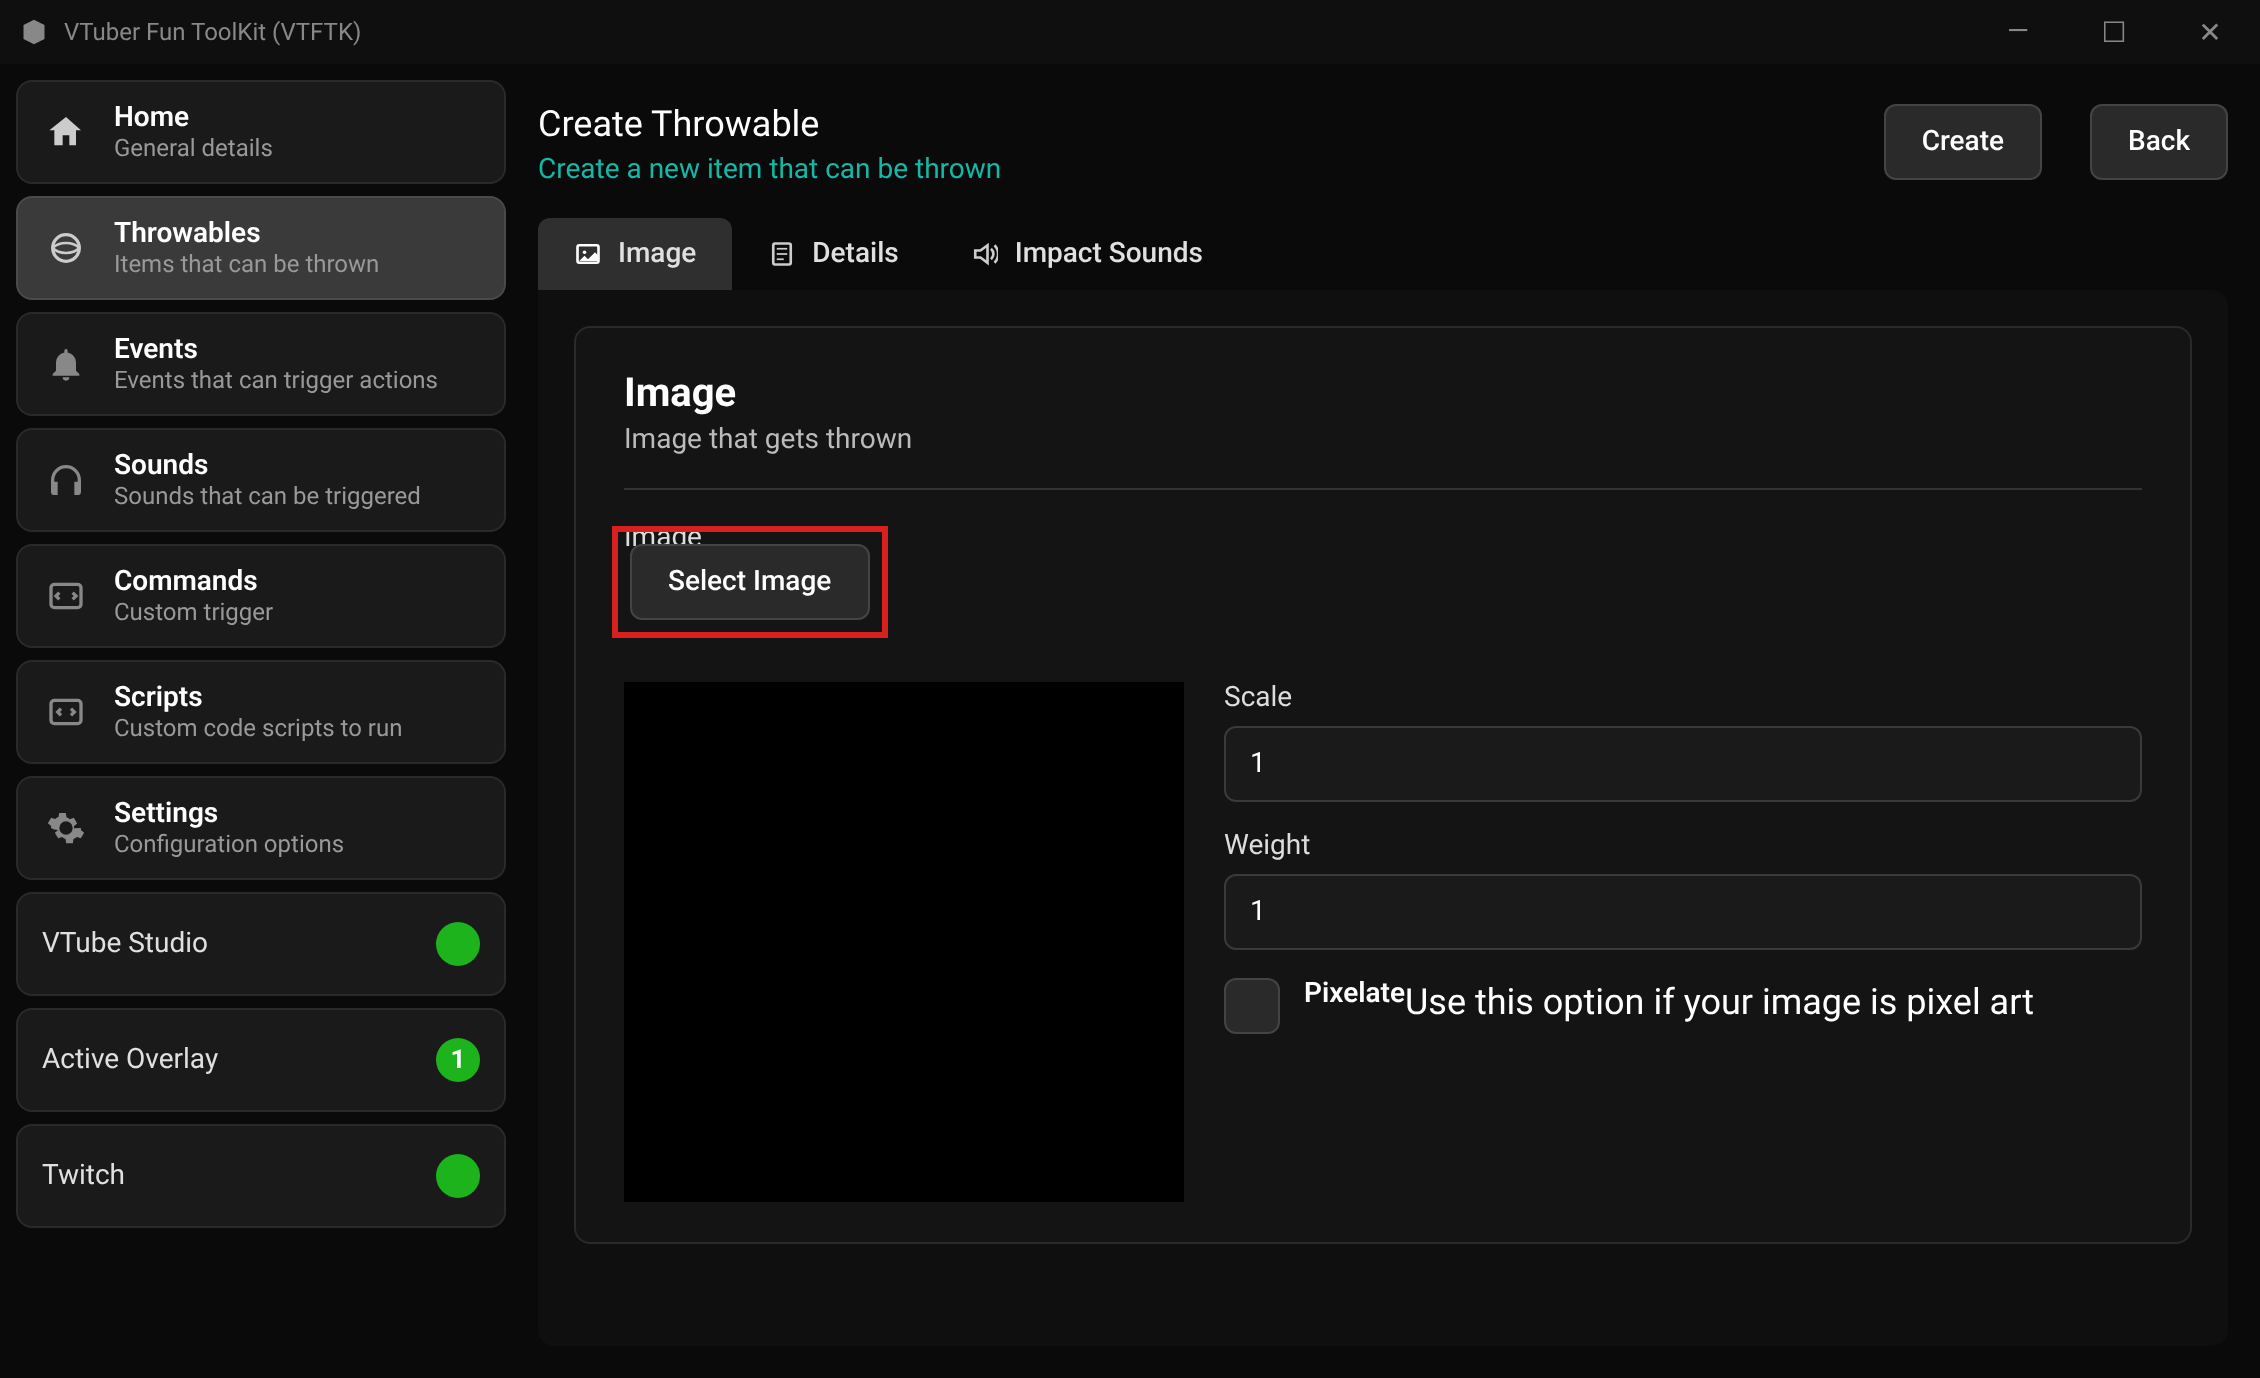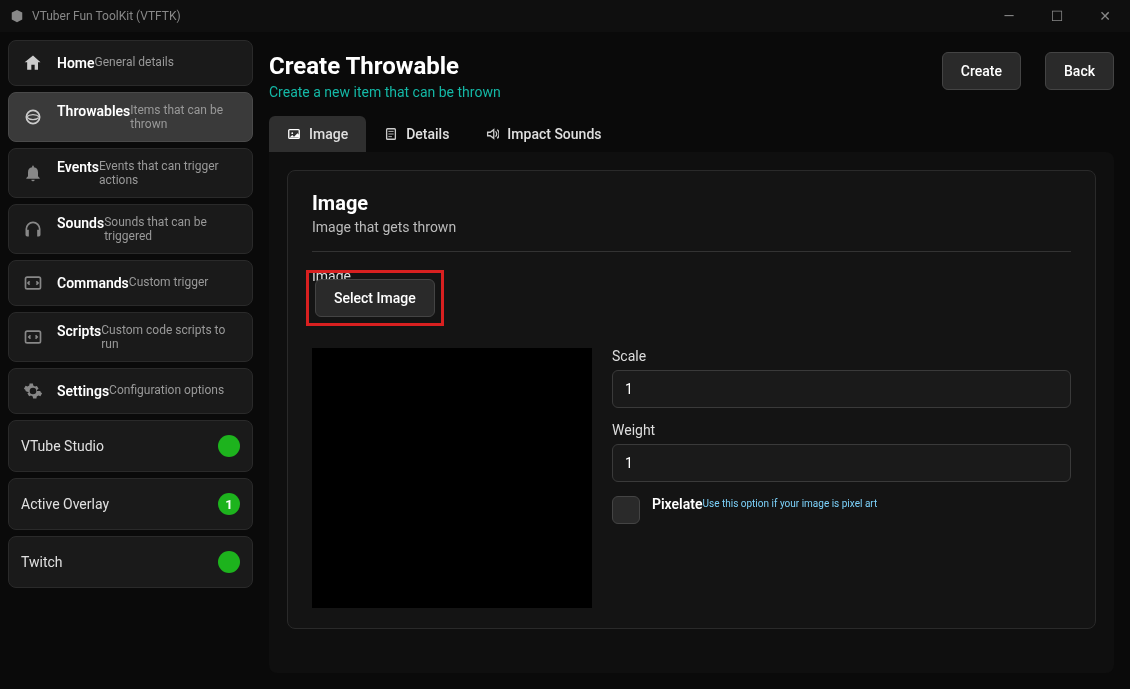--- a/index.html
+++ b/index.html
@@ -74,20 +74,21 @@
     .nav-icon {
       width: 24px;
       height: 24px;
       display: flex;
       align-items: center;
       justify-content: center;
       flex-shrink: 0;
     }
     .nav-text {
       display: flex;
+      flex-direction: column;
       justify-content: center;
     }
     .nav-title {
       font-size: 14px;
       font-weight: 600;
       color: #fff;
     }
     .nav-subtitle {
       font-size: 12px;
       color: #999;
@@ -128,22 +129,22 @@
       justify-content: space-between;
       align-items: flex-start;
       padding: 12px 8px 16px 8px;
     }
     .page-title-group {
       display: flex;
       flex-direction: column;
       gap: 4px;
     }
     .page-title {
-      font-size: 24px;
-      font-weight: 700;
+      font-size: 18px;
+      font-weight: 400;
       color: #fff;
     }
     .page-subtitle {
       font-size: 14px;
       color: #14b8a6;
     }
     .header-actions {
       display: flex;
       gap: 24px;
     }
@@ -282,22 +283,22 @@
     }
     .checkbox-text {
       display: flex;
     }
     .checkbox-label {
       font-size: 14px;
       font-weight: 600;
       color: #fff;
     }
     .checkbox-desc {
-      font-size: 10px;
-      color: #7dd3fc;
+      font-size: 18px;
+      color: #ffffff;
       margin-top: 2px;
     }
   </style>
 </head>
 <body>
 
 <div class="titlebar">
   <div class="titlebar-left">
     <span class="titlebar-icon">
       <svg viewBox="0 0 16 16" fill="#888">

